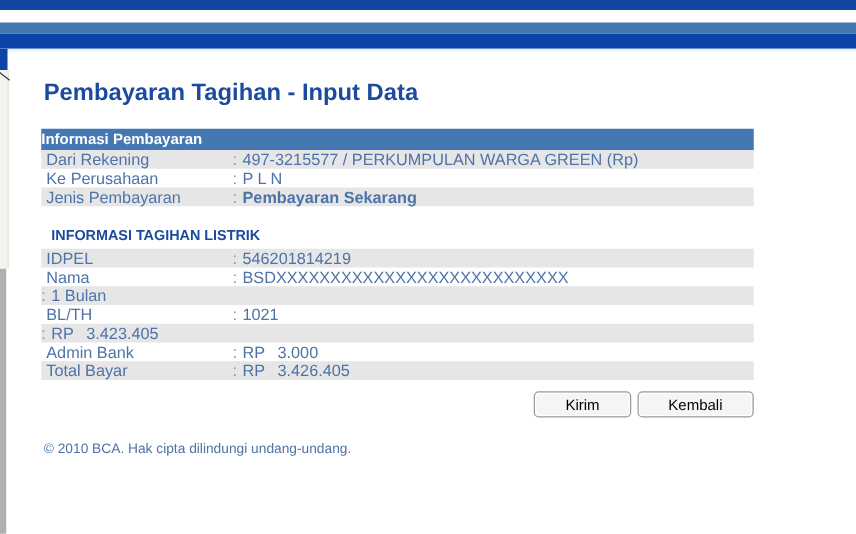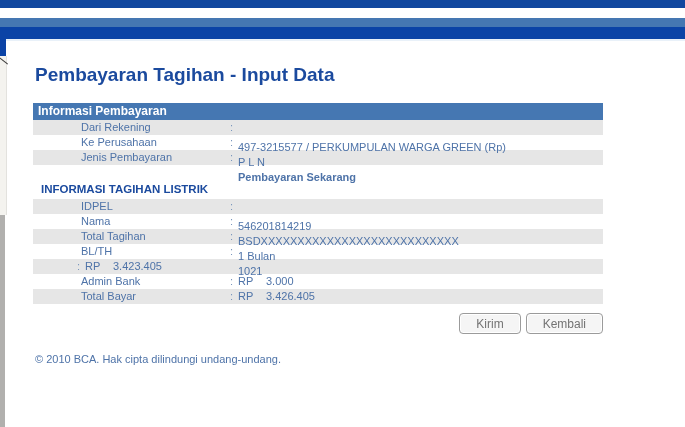--- a/index.html
+++ b/index.html
@@ -24,48 +24,48 @@
   .cursor-mark{position:absolute;left:-3px;top:60px;width:12px;height:1px;background:#3a3a3a;transform:rotate(38deg);}
 
   .page-title{
     position:absolute;left:35px;top:64px;
     font-size:19px;font-weight:bold;color:#1b4a9e;letter-spacing:0px;
   }
 
   .tbl{position:absolute;left:33px;width:570px;}
   .tbl-header{
     height:17px;line-height:17px;background:#4577b2;color:#ffffff;
-    font-size:12px;font-weight:bold;padding-left:5px;
+    font-size:12px;font-weight:bold;padding-left:0;
   }
-  .row{display:flex;height:15px;line-height:15px;font-size:11px;color:#4e73a8;padding-left:44px;}
+  .row{display:flex;height:15px;line-height:15px;font-size:13px;color:#4e73a8;}
   .row.alt{background:#e6e6e6;}
   .row .lbl{width:149px;padding-left:4px;flex-shrink:0;}
   .row .sep{width:8px;flex-shrink:0;color:#7b97bd;}
-  .row .val{white-space:pre;margin-top:20px;}
+  .row .val{white-space:pre;}
   .row .val.b{font-weight:bold;text-align:right;}
   .row .cur{width:28px;flex-shrink:0;}
   .row .amt{width:122px;text-align:left;flex-shrink:0;}
 
   .tbl1{top:103px;}
   .section-title{
     position:absolute;left:41px;top:183px;
     font-size:11.5px;font-weight:bold;color:#1b4a9e;
   }
   .tbl2{top:199px;}
 
   .btn-row{
     position:absolute;left:33px;top:313px;width:570px;
     display:flex;justify-content:flex-end;gap:5px;
   }
   .btn{
     font-family:"Liberation Sans", sans-serif;
-    font-size:12px;color:#737373;
+    font-size:12px;color:#000000;
     background:#f5f5f5;
     border:1px solid #9b9b9b;border-radius:4px;
-    padding:3px 16px;height:21px;line-height:14px;
+    padding:3px 24px;height:21px;line-height:14px;
     box-shadow:inset 0 0 0 1px #ffffff;
     cursor:pointer;
   }
   .footer{
     position:absolute;left:35px;top:353px;
     font-size:11px;color:#4e73a8;
   }
 </style>
 </head>
 <body>
@@ -110,21 +110,20 @@
       <span class="lbl">IDPEL</span>
       <span class="sep">:</span>
       <span class="val">546201814219</span>
     </div>
     <div class="row">
       <span class="lbl">Nama</span>
       <span class="sep">:</span>
       <span class="val">BSDXXXXXXXXXXXXXXXXXXXXXXXXXXX</span>
     </div>
     <div class="row alt">
-      <span class="lbl">Total Tagihan</span>
       <span class="sep">:</span>
       <span class="val">1 Bulan</span>
     </div>
     <div class="row">
       <span class="lbl">BL/TH</span>
       <span class="sep">:</span>
       <span class="val">1021</span>
     </div>
     <div class="row alt">
       <span class="sep">:</span>

